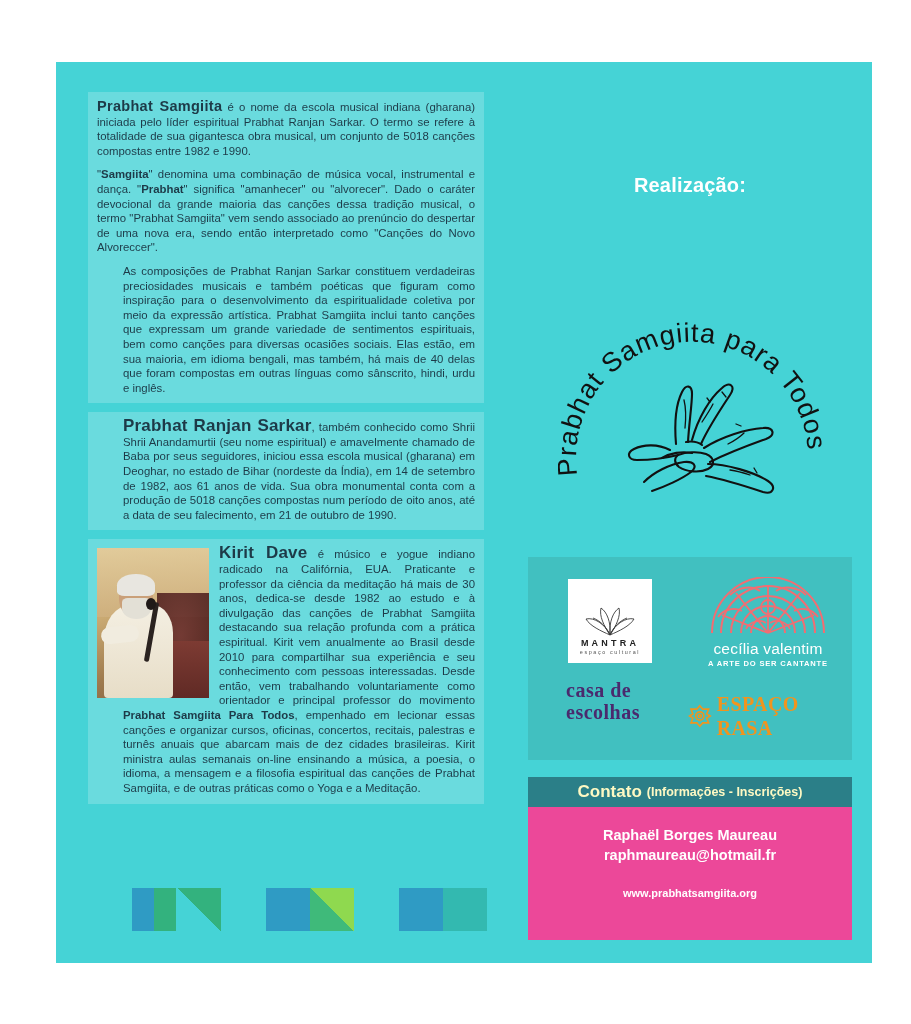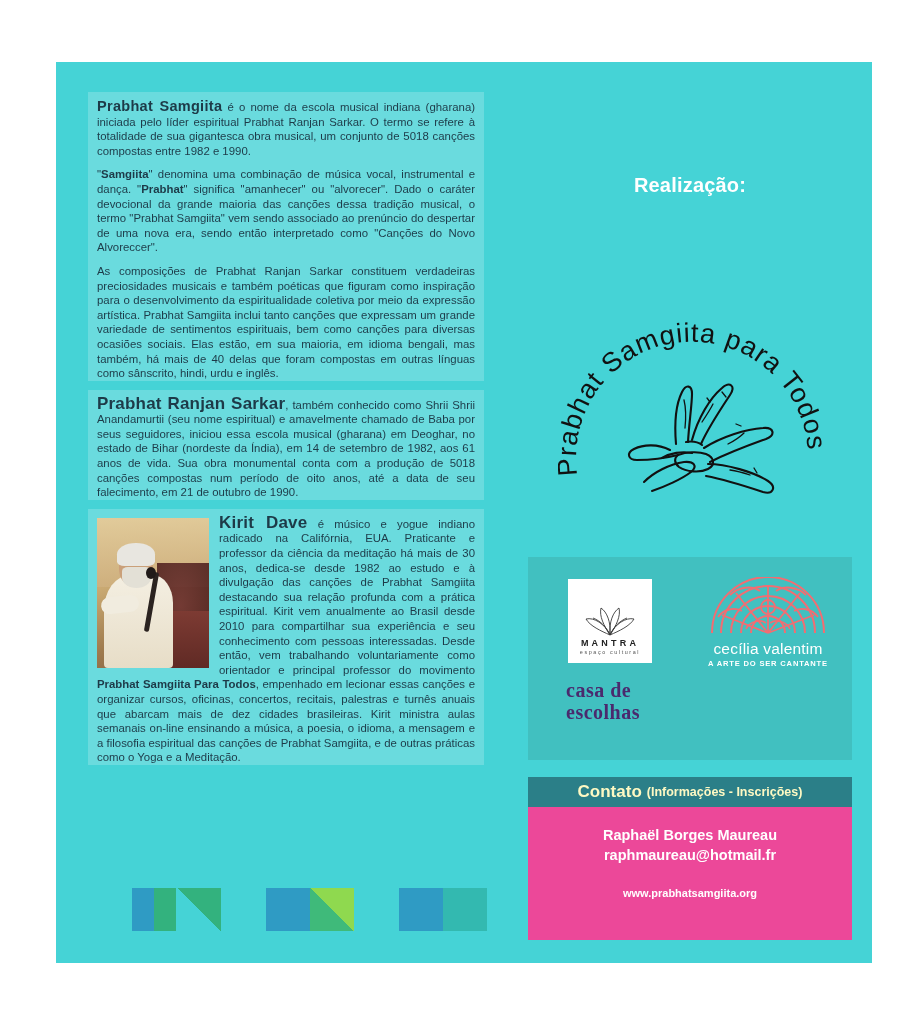--- a/index.html
+++ b/index.html
@@ -47,29 +47,29 @@
     left: 32px;
     top: 30px;
     width: 396px;
   }
   .tblock {
     background: rgba(255,255,255,0.20);
     color: #1d3a48;
     font-size: 11.4px;
     line-height: 14.6px;
     text-align: justify;
-    padding: 7px 9px 0 9px;
+    padding: 7px 9px 8px 9px;
     margin-bottom: 9px;
     box-sizing: border-box;
     hyphens: none;
   }
   .tblock p {
     margin: 0 0 9px 0;
   }
-  .tblock p:last-child { margin-bottom: 0; }
+  .tblock p:last-child { margin-bottom: 0; margin-left: 26px; }
   .tblock b, .lead {
     font-weight: bold;
   }
   .lead-big {
     font-size: 14.5px;
     font-weight: bold;
     letter-spacing: 0.3px;
   }
   .lead-mid {
     font-size: 17px;
@@ -425,20 +425,30 @@
       </svg>
       <div class="cname">cecília valentim</div>
       <div class="ctag">A ARTE DO SER CANTANTE</div>
     </div>
 
     <div class="sp-casa">
       <div>casa de</div>
       <div>escolhas</div>
     </div>
 
+    <div class="sp-rasa">
+      <svg width="24" height="24" viewBox="0 0 24 24">
+        <g fill="none" stroke="#f0941e" stroke-width="1.6">
+          <circle cx="12" cy="12" r="4.2"></circle>
+          <circle cx="12" cy="12" r="1.6"></circle>
+          <path d="M12,1.5 L15,5 L21,5 L19,10 L22.5,12 L19,14 L21,19 L15,19 L12,22.5 L9,19 L3,19 L5,14 L1.5,12 L5,10 L3,5 L9,5 Z"></path>
+        </g>
+      </svg>
+      <div class="rtext">ESPAÇO RASA</div>
+    </div>
 
   </div>
 
   <div class="contact-head">
     <span class="ch-main">Contato</span>
     <span class="ch-sub">(Informações - Inscrições)</span>
   </div>
 
   <div class="contact-body">
     <div class="cb-line">Raphaël Borges Maureau</div>

